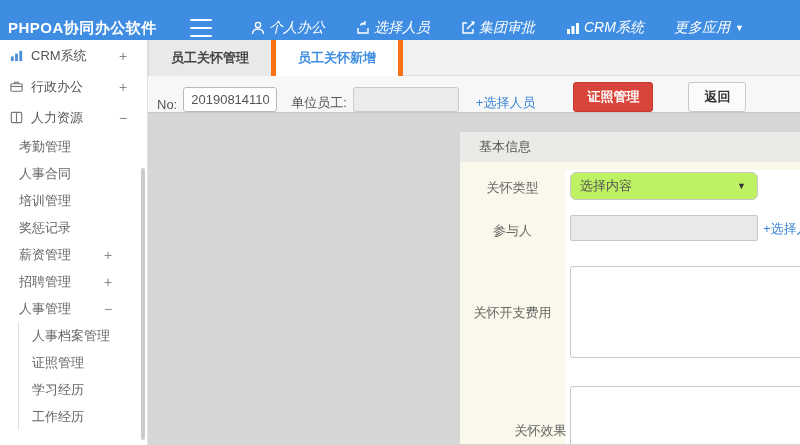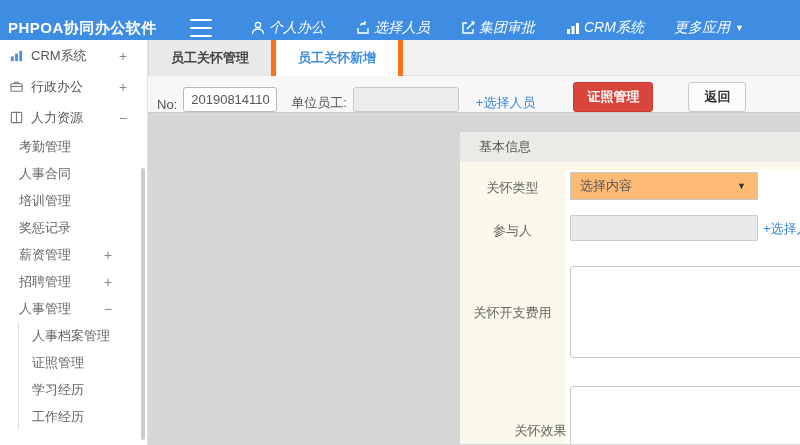--- a/index.html
+++ b/index.html
@@ -45,21 +45,21 @@
   .btn-back { margin-left:35px; background:#fbfbfb; border:1px solid #c9c9c9; color:#333; font-size:13px; font-weight:bold; padding:5px 15px; border-radius:3px; cursor:pointer; font-family:"Liberation Sans","DejaVu Sans",sans-serif; }
 
   .content { position:relative; width:652px; height:331px; background:#d6d6d6; overflow:hidden; }
 
   
   .panel { position:absolute; left:312px; top:19px; width:480px; height:600px; }
   .panel-header { height:30px; line-height:30px; background:#ebeae6; font-size:13px; color:#555; padding-left:19px; }
   .panel-body { position:relative; background:#f9f8ea; height:570px; }
   .field-col-bg { position:absolute; left:105px; top:8px; right:0; bottom:0; background:#ffffff; }
   .f-label { position:absolute; left:0; width:105px; text-align:center; font-size:13px; color:#666; }
-  .sel { position:absolute; left:110px; width:188px; height:28px; background:#fdba74; border:1px solid #c9c9c9; border-radius:0; line-height:26px; padding:0 9px; font-size:13px; color:#555; cursor:pointer; }
+  .sel { position:absolute; left:110px; width:188px; height:28px; background:#bef264; border:1px solid #c9c9c9; border-radius:6px; line-height:26px; padding:0 9px; font-size:13px; color:#555; cursor:pointer; }
   .sel .sel-caret { position:absolute; right:11px; top:0; font-size:9px; color:#333; }
   .inp-gray { position:absolute; left:110px; width:188px; height:26px; background:#e9e9e9; border:1px solid #c9c9c9; border-radius:2px; padding:0 7px; font-size:13px; color:#555; font-family:"Liberation Sans","DejaVu Sans",sans-serif; }
   .ta { position:absolute; left:110px; width:356px; background:#fff; border:1px solid #c9c9c9; border-radius:3px; resize:none; font-size:13px; color:#555; padding:6px; font-family:"Liberation Sans","DejaVu Sans",sans-serif; }
 </style>
 </head>
 <body>
 
 <div class="app">
 
   <div class="navbar">

